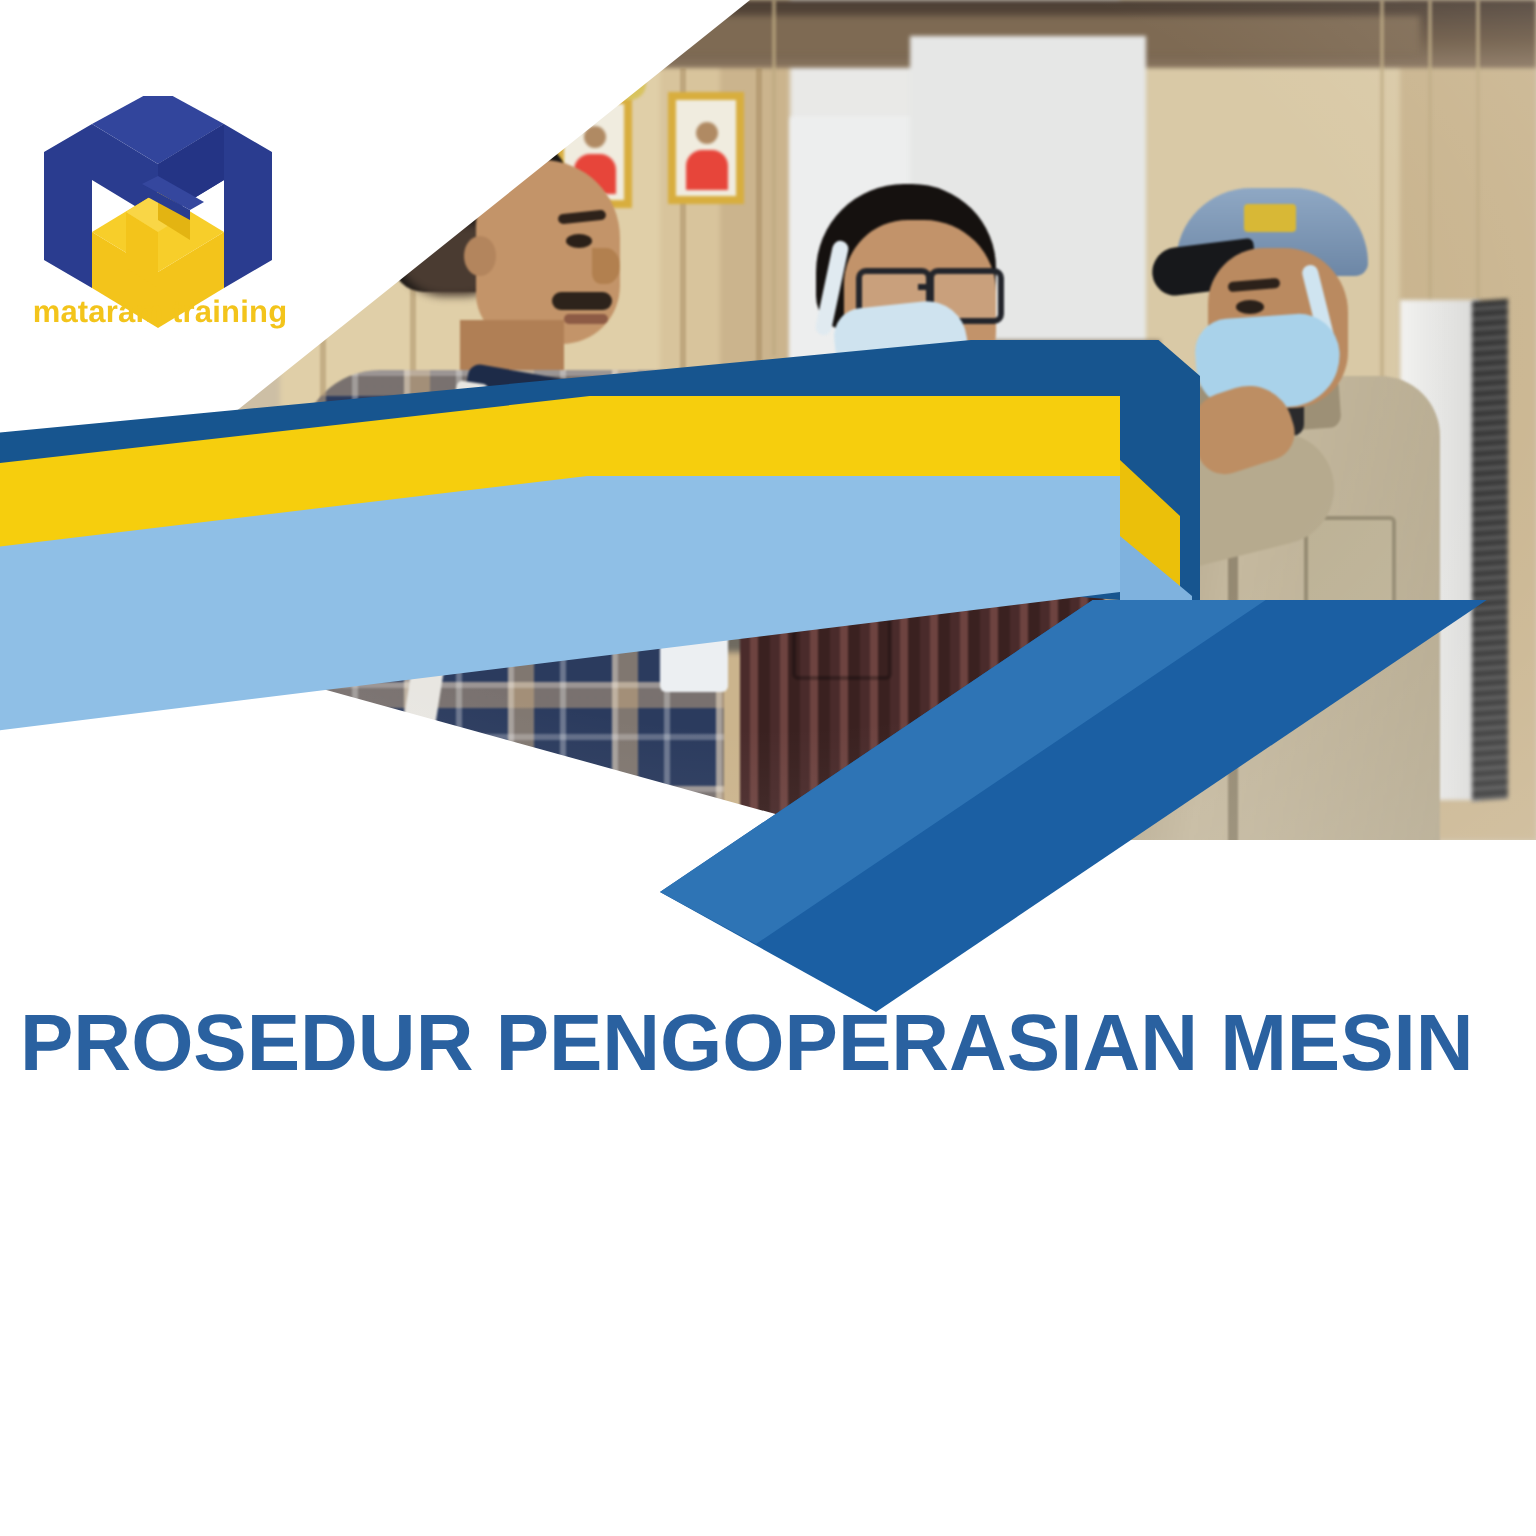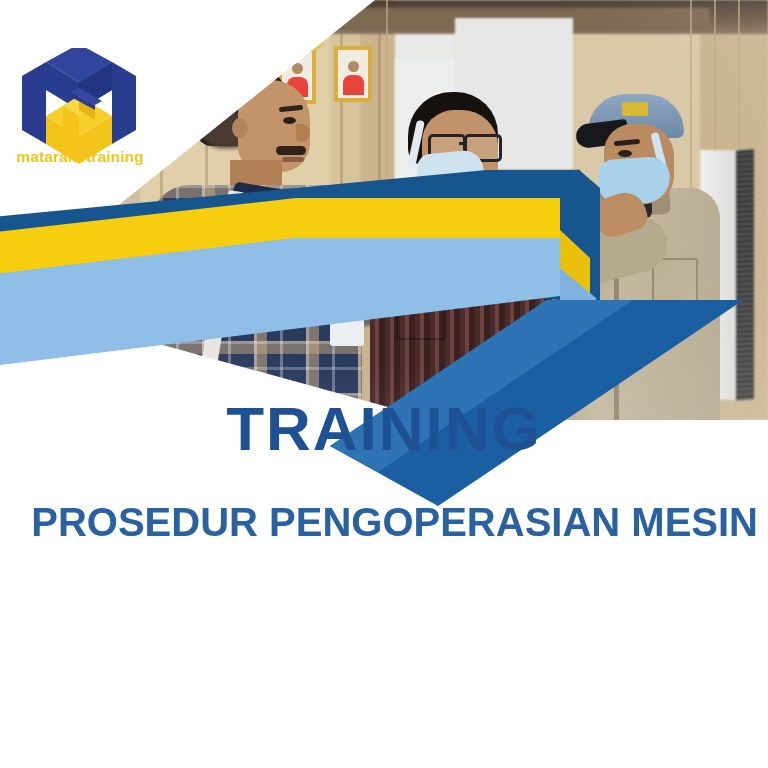--- a/index.html
+++ b/index.html
@@ -418,21 +418,21 @@
     text-align: center;
     font-size: 62px;
     font-weight: 700;
     letter-spacing: 2px;
     color: #1D5193;
     line-height: 1;
   }
   .title-sub {
     position: absolute;
     left: 0; right: 0; top: 498px;
-    text-align: right;
+    text-align: left;
     font-size: 40px;
     font-weight: 700;
     color: #2A61A0;
     line-height: 1.24;
     padding: 0 10px;
   }
   .title-sub .line { display: block; white-space: nowrap; }
 
   
   .footer-accent {
@@ -621,21 +621,20 @@
       <polygon points="30,68 63,88 96,68 63,48" fill="#F7CE2A"></polygon>
       <polygon points="47,58 63,68 63,96 47,86" fill="#F3C41B"></polygon>
       <polygon points="47,58 63,48 79,58 63,68" fill="#F9D646"></polygon>
       <polygon points="63,48 79,58 79,72 63,62" fill="#E3B412"></polygon>
       <polygon points="55,44 79,57 79,62 55,49" fill="#2A3C8F"></polygon>
       <polygon points="55,44 63,40 86,53 79,57" fill="#35479E"></polygon>
     </svg>
   </div>
   <div class="logo-text">mataram training</div>
 
-  <div class="title-main">TRAINING</div>
 
   <div class="title-sub">
     <span class="line">PROSEDUR PENGOPERASIAN MESIN</span>
   </div>
 
   <div class="footer-accent"></div>
 
   <div class="footer-bar">
     <span class="globe-wrap">
       <svg viewBox="0 0 24 24" width="23" height="23" aria-hidden="true">

